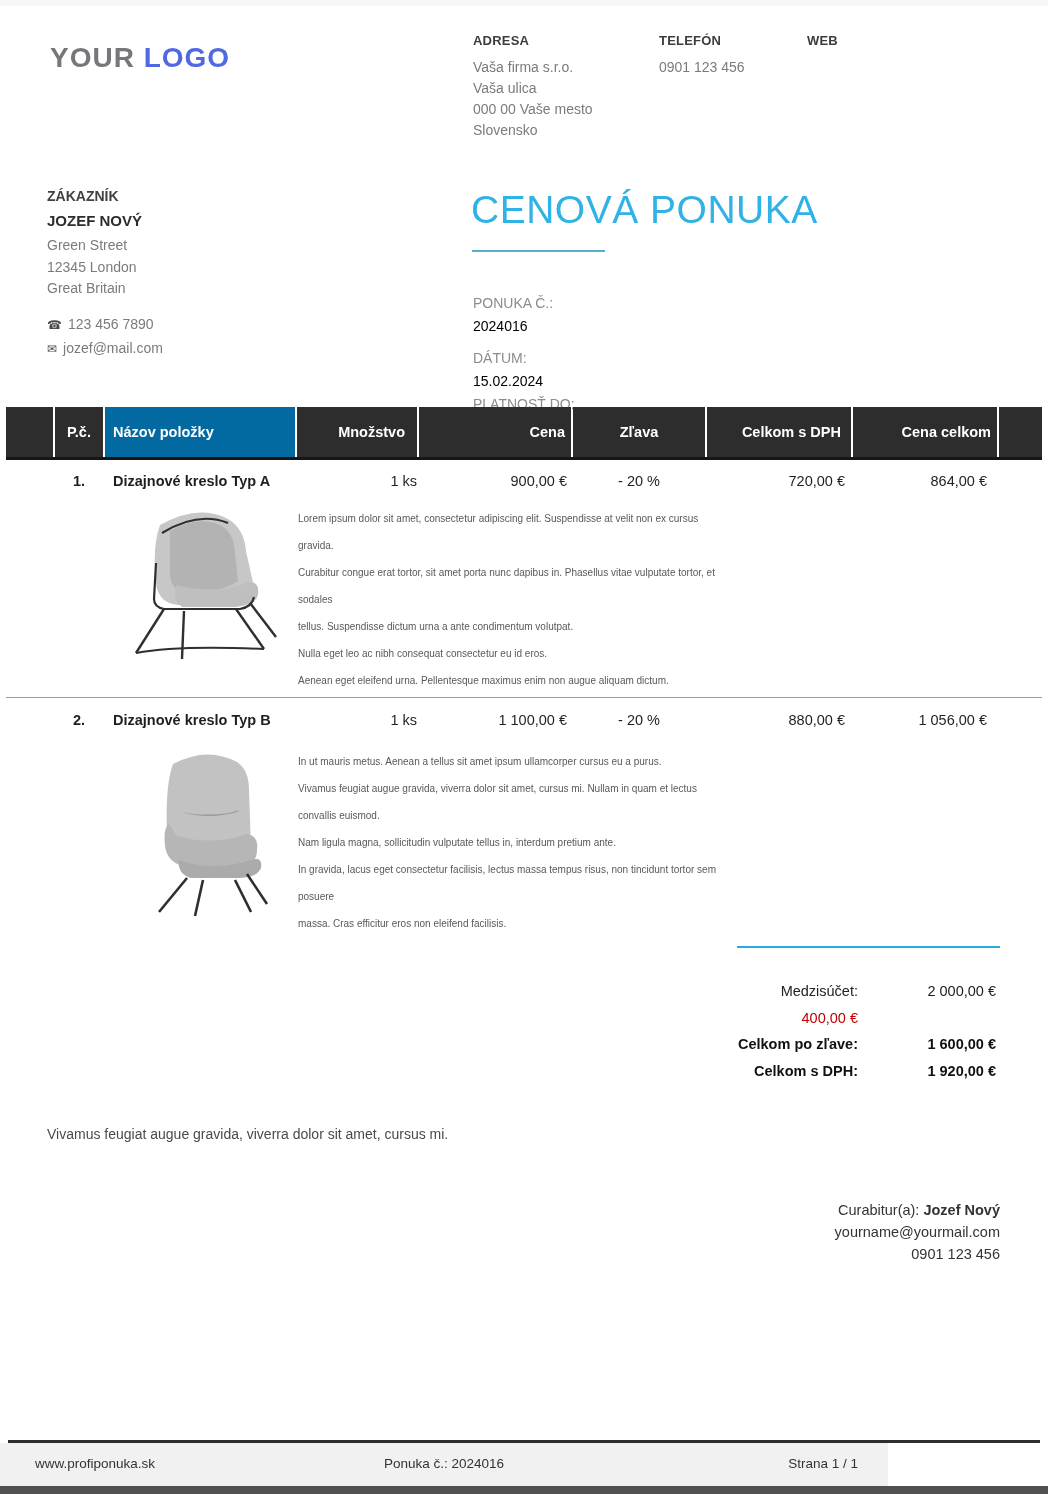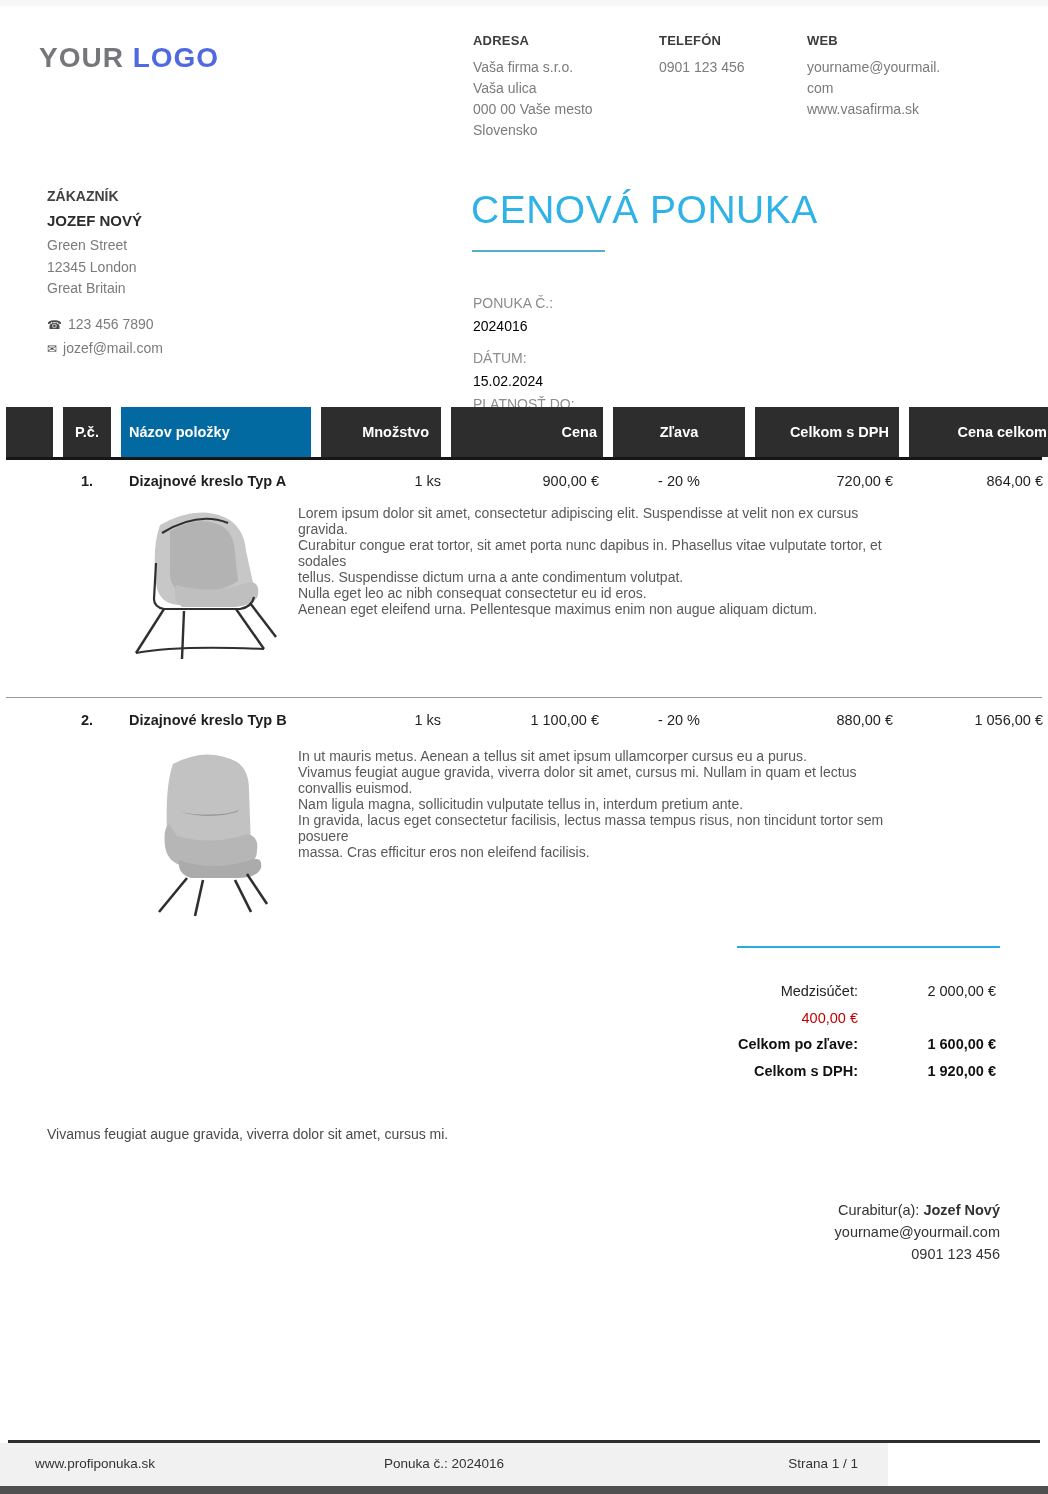--- a/index.html
+++ b/index.html
@@ -2,21 +2,21 @@
 <html><head>
 <meta charset="utf-8">
 <style>
   * { margin:0; padding:0; box-sizing:border-box; }
   html,body { background:#fff; }
   body { font-family:"Liberation Sans", sans-serif; color:#333; }
   .page { position:relative; width:1048px; height:1494px; background:#fff; overflow:hidden; margin:0 auto; }
   .top-strip { position:absolute; left:0; top:0; width:100%; height:6px; background:#f7f7f8; }
 
   
-  .logo { position:absolute; left:39px; top:42px; font-size:28px; font-weight:bold; letter-spacing:1px; }
+  .logo { position:absolute; left:50px; top:42px; font-size:28px; font-weight:bold; letter-spacing:1px; }
   .logo .g { color:#76777a; }
   .logo .b { color:#5069e1; }
 
   
   .contact-col { position:absolute; top:30px; font-size:14px; color:#7b7b7b; line-height:21px; }
   .contact-col .hd { font-size:13px; font-weight:bold; color:#3d3d3d; margin-bottom:6px; letter-spacing:.2px; }
   .pre { white-space:pre-line; }
   .col-adresa { left:473px; width:175px; }
   .col-telefon { left:659px; width:125px; }
   .col-web { left:807px; width:215px; }
@@ -33,39 +33,39 @@
   
   .quote-title { position:absolute; left:471px; top:188px; font-size:39px; color:#2fb2e6; letter-spacing:.5px; }
   .title-rule { position:absolute; left:472px; top:250px; width:133px; height:2px; background:#55aecb; }
   .quote-meta { position:absolute; left:473px; top:292px; font-size:14px; }
   .quote-meta .row { display:flex; line-height:23px;flex-direction:column; }
   .quote-meta .row.first { margin-bottom:9px; }
   .quote-meta .lab { width:160px; color:#8c8c8c; }
   .quote-meta .val { color:#000000; }
 
   
-  .grid { display:grid; grid-template-columns:47px 48px 190px 120px 152px 132px 144px 144px 43px; column-gap:10px; }
+  .grid { display:grid; grid-template-columns:47px 48px 190px 120px 152px 132px 144px 144px 43px; column-gap:2px; }
   .thead { position:absolute; left:6px; top:407px; width:1036px; height:50px; }
   .thead .cell { background:#2d2d2d; color:#fff; font-size:14.5px; font-weight:bold; line-height:50px; height:50px; }
   .thead .cell.blue { background:#0369a1; }
   .thead-border { position:absolute; left:6px; top:457px; width:1036px; height:3px; background:#161616; }
   .ta-c { text-align:center; }
   .ta-r { text-align:right; }
   .pl8 { padding-left:8px; }
   .pr6 { padding-right:6px; }
   .pr10 { padding-right:10px; }
   .pr12 { padding-right:12px; }
   .pr4 { padding-right:4px; }
 
   .item-line { position:absolute; left:6px; width:1036px; font-size:14.5px; color:#1f1f1f; }
   .item-line .b { font-weight:bold; }
   .row1-line { top:473px; }
   .row2-line { top:712px; }
 
-  .desc { position:absolute; left:298px; width:700px; font-size:14px; color:#595959; line-height:16px; }
+  .desc { position:absolute; left:298px; width:700px; font-size:10px; color:#595959; line-height:27px; }
   .desc1 { top:505px; }
   .desc2 { top:748px; }
 
   .product-img { position:absolute; }
   .img1 { left:118px; top:503px; }
   .img2 { left:133px; top:750px; }
 
   .row-divider { position:absolute; left:6px; top:697px; width:1036px; height:1px; background:#9a9a9a; }
 
   
@@ -109,23 +109,20 @@
 Vaša ulica
 000 00 Vaše mesto
 Slovensko</div>
   </div>
   <div class="contact-col col-telefon">
     <div class="hd">TELEFÓN</div>
     <div>0901 123 456</div>
   </div>
   <div class="contact-col col-web">
     <div class="hd">WEB</div>
-    <div class="pre">yourname@yourmail.
-com
-www.vasafirma.sk</div>
   </div>
 
   <div class="customer">
     <div class="label">ZÁKAZNÍK</div>
     <div class="name">JOZEF NOVÝ</div>
     <div class="addr pre">Green Street
 12345 London
 Great Britain</div>
     <div class="contacts">
       <div class="cline">

